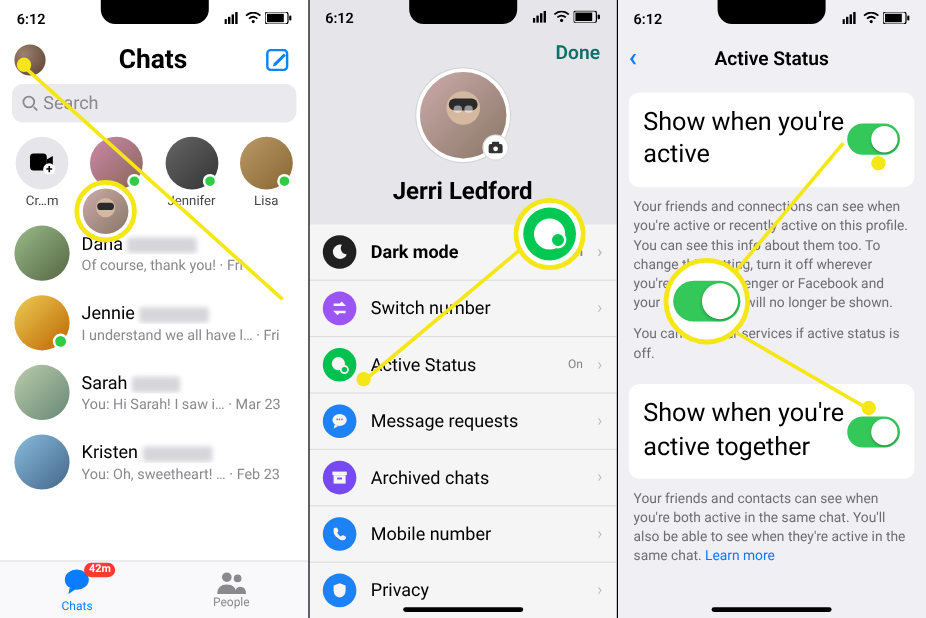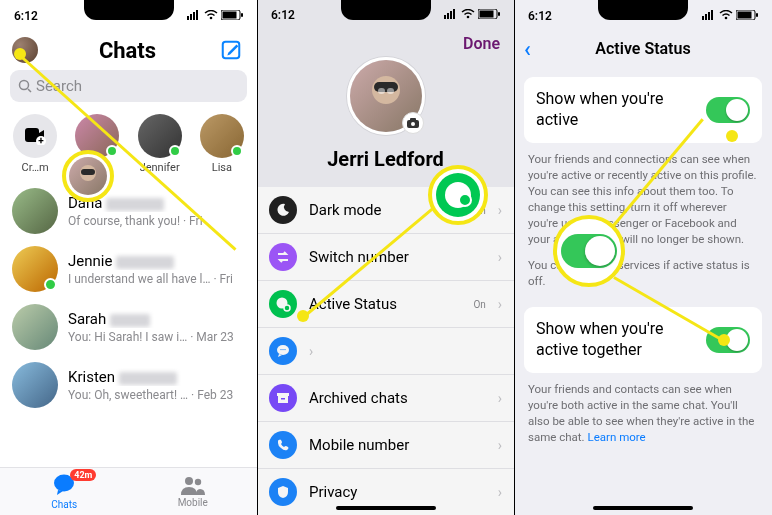--- a/index.html
+++ b/index.html
@@ -43,41 +43,41 @@
 
   .p1-tabbar { height: 48px; border-top: 1px solid #e2e2e6; display: flex; background:#f9f9fb;}
   .tab { flex: 1; display: flex; flex-direction: column; align-items: center; justify-content: center; font-size: 10px; gap:2px;}
   .tab.active { color: #0a7cff; }
   .tab.inactive { color: #8a8a8e; }
   .badge42{ position:absolute; top:-4px; left:50%; transform:translateX(6px); background:#ff3b30; color:#fff; font-size:9px; font-weight:700; padding:1px 4px; border-radius:8px;}
   .tab-icon-wrap{position:relative;}
 
   
   .p2-header { display: flex; justify-content: flex-end; padding: 4px 14px 0; }
-  .done { color: #701a75; font-size: 16px; font-weight:600; }
+  .done { color: #0f766e; font-size: 16px; font-weight:600; }
   .p2-profile { display: flex; flex-direction: column; align-items: center; padding: 4px 0 10px; }
   .p2-avatar-wrap { width: 78px; height: 78px; border-radius: 50%; position: relative; overflow:visible; border:3px solid #fff; box-shadow:0 0 0 1px rgba(0,0,0,0.08);}
   .p2-avatar-img { width:100%; height:100%; border-radius:50%; background: linear-gradient(135deg,#caa,#876); display:flex; align-items:center; justify-content:center;}
   .camera-badge { position: absolute; bottom: -2px; right: -2px; width: 22px; height: 22px; border-radius: 50%; background: #fff; border: 1px solid #ddd; display:flex; align-items:center; justify-content:center; }
   .p2-name { font-size: 20px; font-weight: 700; margin-top: 12px; }
 
   .settings-list { background: #fff; margin: 6px 0 0; }
   .set-row { display: flex; align-items: center; padding: 9px 12px; border-top: 1px solid #e8e8ec; gap: 12px; font-size: 15px; }
-  .set-row:first-child { border-top: none; }
+  .set-row:first-child { border-top: none; font-weight: bold; }
   .set-icon { width: 28px; height: 28px; border-radius: 50%; display: flex; align-items: center; justify-content: center; color: #fff; flex-shrink:0;}
   .set-label { flex: 1; }
   .set-value { color: #8a8a8e; font-size: 10px; }
   .chevron { color: #c5c5c9; font-size:14px;}
 
   
   .p3-header { display: flex; align-items: center; padding: 4px 10px 6px; position:relative; }
   .back-chev { color: #0a7cff; font-size: 22px; font-weight:600;}
   .p3-title { position:absolute; left:0; right:0; text-align:center; font-size: 16px; font-weight: 600; }
   .p3-card { background: #fff; margin: 10px 10px 6px; border-radius: 9px; padding: 12px; display: flex; align-items: center; justify-content: space-between; }
-  .p3-card-title { font-size: 16px; font-weight: 400; line-height: 1.3; }
+  .p3-card-title { font-size: 21px; font-weight: 400; line-height: 1.3; }
   .toggle { width: 44px; height: 26px; border-radius: 13px; background: #34c759; position: relative; flex-shrink:0;}
   .toggle::after { content:''; position:absolute; width: 22px; height: 22px; background:#fff; border-radius:50%; top:2px; right:2px; box-shadow:0 1px 2px rgba(0,0,0,0.3);}
   .p3-desc { font-size: 11.5px; color: #6e6e72; margin: 2px 14px 8px; line-height: 1.4; }
   .p3-desc .link { color: #0a7cff; }
   .home-ind{ position:absolute; bottom:5px; left:50%; transform:translateX(-50%); width:100px; height:4px; background:#000; border-radius:3px;}
 
   
   .ann-line { position: absolute; background: #f5e615; height: 3px; transform-origin: left center; z-index: 50; }
   .ann-ring { position: absolute; border: 4px solid #f5e615; border-radius: 50%; background: #fff; z-index: 51; display:flex; align-items:center; justify-content:center; box-shadow: 0 0 0 2px #fff inset;}
   .ann-dot { position:absolute; width:12px; height:12px; border-radius:50%; background:#f5e615; z-index:52;}
@@ -205,21 +205,21 @@
           </svg><span class="badge42">42m</span></div>
       <span>Chats</span>
     </div>
     <div class="tab inactive">
       <svg width="26" height="20">
           <circle cx="9" cy="6" r="4" fill="#8a8a8e"></circle>
           <circle cx="18" cy="7" r="3.2" fill="#8a8a8e"></circle>
           <path d="M1 20 Q1 12 9 12 Q17 12 17 20 Z" fill="#8a8a8e"></path>
           <path d="M16 20 Q16 14 20 14 Q25 14 25 20 Z" fill="#8a8a8e"></path>
         </svg>
-      <span>Mobile</span>
+      <span>People</span>
     </div>
   </div>
 </div>
 
 <div class="phone p2">
   <div class="dim-overlay"></div>
   <div class="status-bar">
     <span>6:12</span>
     <div class="notch-dummy"></div>
     <div class="status-icons">
@@ -296,20 +296,21 @@
         <span class="chevron">›</span>
       </div>
     <div class="set-row">
         <div class="set-icon" style="background:#1e88ff">
           <svg width="14" height="14">
             <ellipse cx="7" cy="6" rx="6" ry="5" fill="#fff"></ellipse>
             <path d="M3 10 L2 13 L6 11" fill="#fff"></path>
             <text x="7" y="8" text-anchor="middle" font-size="6" fill="#1e88ff">•••</text>
           </svg>
         </div>
+        <span class="set-label">Message requests</span>
         <span class="chevron">›</span>
       </div>
     <div class="set-row">
         <div class="set-icon" style="background:#7c4dff">
           <svg width="14" height="12">
             <rect x="1" y="1" width="12" height="3" fill="#fff"></rect>
             <rect x="2" y="4" width="10" height="7" fill="#fff"></rect>
             <rect x="5" y="6" width="4" height="1.5" fill="#7c4dff"></rect>
           </svg>
         </div>

